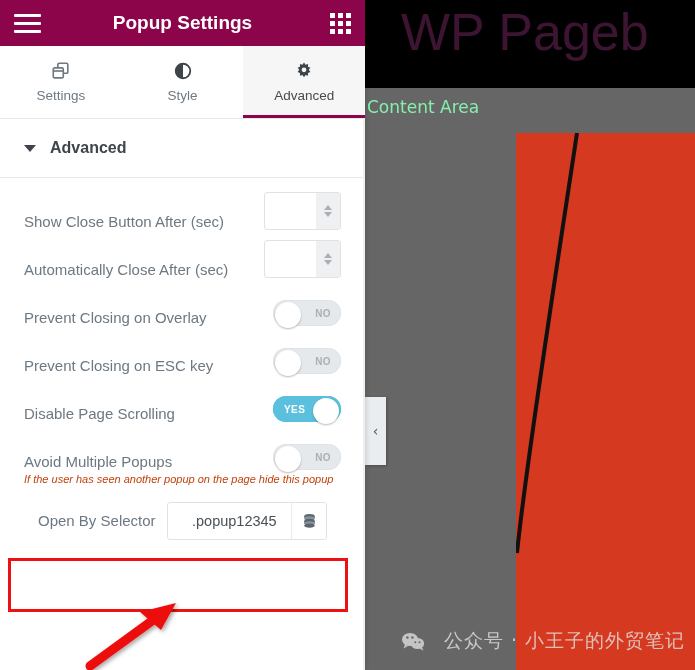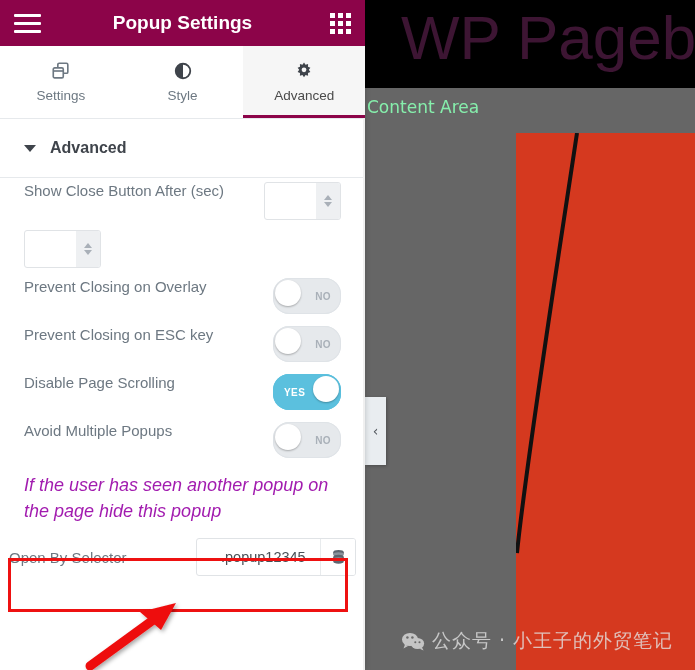--- a/index.html
+++ b/index.html
@@ -28,21 +28,21 @@
     width: 330px;
     height: 88px;
     background: #000000;
     overflow: hidden;
   }
   #bg-wp-logo {
     position: absolute;
     left: 36px;
     top: 2px;
     font-family: "Liberation Sans", sans-serif;
-    font-size: 62px;
+    font-size: 52px;
     font-weight: 400;
     color: #3d1533;
     letter-spacing: 0px;
     white-space: nowrap;
   }
   #bg-content-area {
     position: absolute;
     left: 367px;
     top: 97px;
     font-family: "DejaVu Sans", sans-serif;
@@ -88,21 +88,21 @@
     font-family: "DejaVu Sans", sans-serif;
   }
 
   
   #watermark {
     position: absolute;
     left: 402px;
     top: 628px;
     display: flex;
     align-items: center;
-    gap: 7px;
+    gap: 19px;
     opacity: 0.78;
     pointer-events: none;
   }
   #watermark .wm-text {
     font-family: "DejaVu Sans", sans-serif;
     font-size: 19px;
     color: #e4e4e4;
     white-space: nowrap;
     letter-spacing: 1px;
   }
@@ -232,35 +232,35 @@
 
   
   #panel-body {
     flex: 1;
     overflow: hidden;
     position: relative;
     padding-top: 4px;
   }
   .ctrl-row {
     display: flex;
-    align-items: flex-start;
+    align-items: flex-end;
     justify-content: space-between;
     padding: 0 24px;
     height: 48px;
   }
   .ctrl-label {
     font-size: 15px;
     color: #6d7882;
     white-space: nowrap;
   }
   .help-text {
     padding: 2px 24px 0 24px;
-    font-size: 18px;
+    font-size: 11px;
     font-style: italic;
-    color: #a21caf;
+    color: #c2410c;
     line-height: 1.45;
     max-width: 310px;
   }
 
   
   .num-input {
     width: 75px;
     height: 36px;
     border: 1px solid #e0e3e6;
     border-radius: 3px;
@@ -295,21 +295,21 @@
     width: 0; height: 0;
     border-left: 4.5px solid transparent;
     border-right: 4.5px solid transparent;
   }
   .spin .up { border-bottom: 5px solid #a9b0b8; }
   .spin .dn { border-top: 5px solid #a9b0b8; }
 
   
   .switch {
     width: 68px;
-    height: 36px;
+    height: 26px;
     border-radius: 16px;
     background: #e6e9ec;
     position: relative;
     cursor: pointer;
     display: flex;
     align-items: center;
     box-shadow: inset 0 0 0 1px #dfe3e7;
   }
   .switch .knob {
     position: absolute;
@@ -339,21 +339,21 @@
     right: auto;
     left: 11px;
     color: #ffffff;
   }
 
   
   #selector-row {
     display: flex;
     align-items: center;
     justify-content: space-between;
-    padding: 0 9px;
+    padding: 0 38px;
     height: 46px;
     margin-top: 10px;
   }
   .text-input-wrap {
     width: 158px;
     height: 36px;
     border: 1px solid #e0e3e6;
     border-radius: 3px;
     display: flex;
     align-items: stretch;
@@ -512,20 +512,21 @@
       <div class="num-input">
         <input class="num-field" type="text" value="" style="">
         <div class="spin">
           <span class="ar up"></span>
           <span class="ar dn"></span>
         </div>
       </div>
     </div>
 
     <div class="ctrl-row">
+      <span class="ctrl-label">Automatically Close After (sec)</span>
       <div class="num-input">
         <input class="num-field" type="text" value="" style="">
         <div class="spin">
           <span class="ar up"></span>
           <span class="ar dn"></span>
         </div>
       </div>
     </div>
 
     <div class="ctrl-row">

